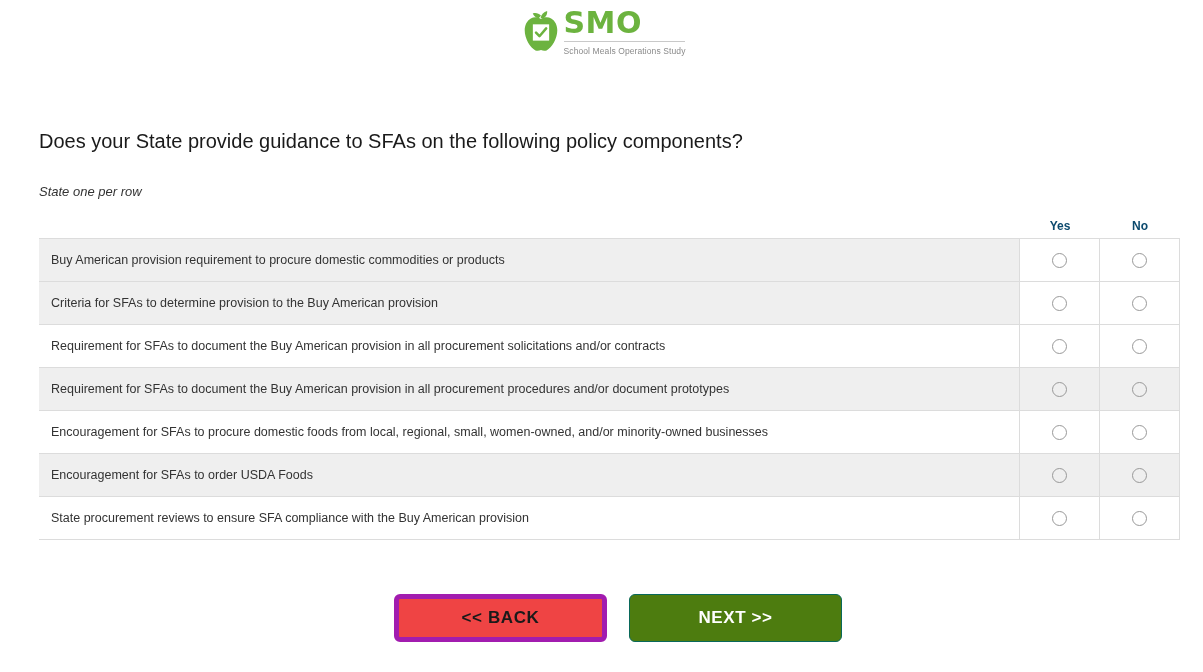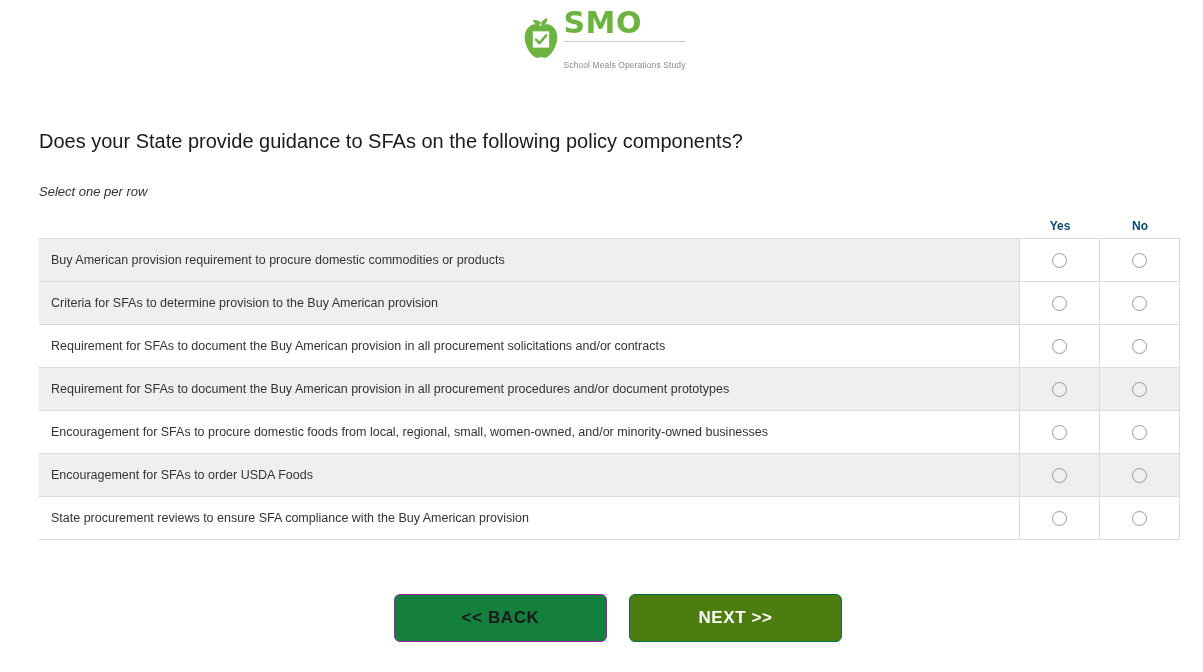--- a/index.html
+++ b/index.html
@@ -42,21 +42,21 @@
     color: #6cb33f;
     line-height: 1.0;
     font-family: "DejaVu Sans", sans-serif;
   }
   .logo-sub {
     font-size: 8.5px;
     color: #8a8a8a;
     letter-spacing: 0.1px;
     margin-top: 3px;
     border-top: 1px solid #c9c9c9;
-    padding-top: 18px;
+    padding-top: 4px;
     white-space: nowrap;
   }
 
   
   .content {
     position: absolute;
     left: 39px;
     top: 128px;
     width: 1141px;
   }
@@ -147,23 +147,23 @@
     letter-spacing: 0.6px;
     border-radius: 6px;
     cursor: pointer;
     height: 48px;
     display: flex;
     align-items: center;
     justify-content: center;
   }
   .btn-back {
     width: 213px;
-    background: #15803d;
+    background: #ef4444;
     color: #1a1a1a;
-    border: 1px solid #a21caf;
+    border: 5px solid #a21caf;
     margin-left: 33px;
   }
   .btn-next {
     width: 213px;
     background: #4d7c0f;
     color: #ffffff;
     border: 1px solid #09695a;
   }
 </style>
 </head>
@@ -184,21 +184,21 @@
       </span>
       <span class="logo-text">
         <span class="logo-title">SMO</span>
         <span class="logo-sub">School Meals Operations Study</span>
       </span>
     </div>
   </div>
 
   <div class="content">
     <p class="question">Does your State provide guidance to SFAs on the following policy components?</p>
-    <p class="instruction">Select one per row</p>
+    <p class="instruction">State one per row</p>
 
     <div class="matrix-wrap">
       <div class="col-headers">
         <span class="col-header">Yes</span>
         <span class="col-header">No</span>
       </div>
       <table class="matrix">
         <tbody id="matrix-body">
             <tr class="alt">
               <td class="label-cell">Buy American provision requirement to procure domestic commodities or products</td>

